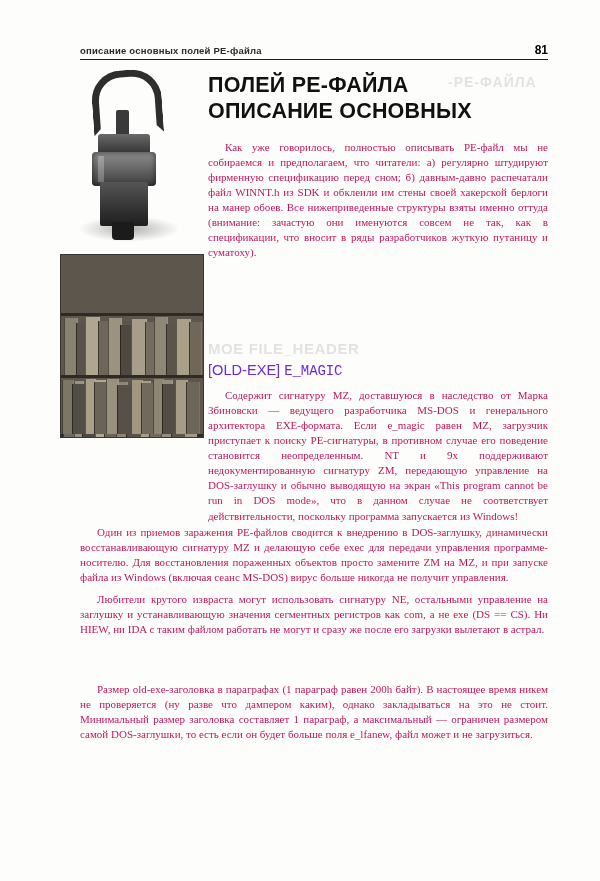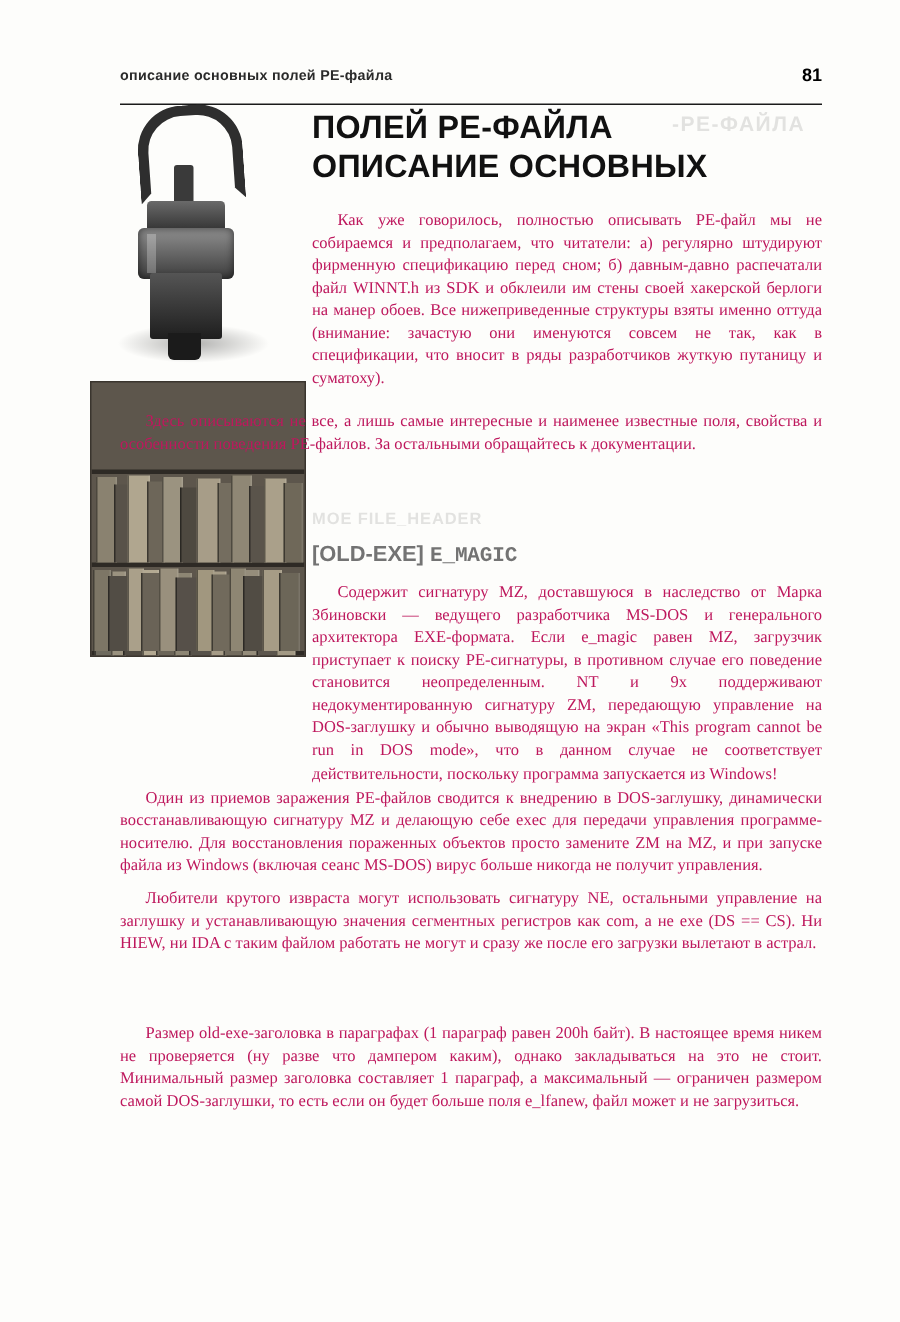--- a/index.html
+++ b/index.html
@@ -14,21 +14,21 @@
     position:relative;
     width:600px;height:881px;
     background:#fdfdfb;
   }
   
   .header{
     position:absolute;
     left:80px;right:52px;top:44px;
     display:flex;align-items:flex-end;justify-content:space-between;
     border-bottom:1.4px solid #1a1a1a;
-    padding-bottom:13px;
+    padding-bottom:3px;
   }
   .header .run{
     font-family:"Liberation Sans", sans-serif;
     font-size:9.5px;
     letter-spacing:.2px;
     color:#2a2a2a;
     font-weight:600;
   }
   .header .pageno{
     font-family:"Liberation Sans", sans-serif;
@@ -135,43 +135,43 @@
     text-indent:17px;
     color:#be185d;
   }
   .mono{
     font-family:"Liberation Mono", monospace;
     font-size:11.2px;
     letter-spacing:-.1px;
   }
   h2.sec{
     font-family:"Liberation Sans", sans-serif;
-    font-weight:bold;
+    font-weight:normal;
     font-size:14.6px;
     margin:0 0 9px 0;
-    color:#737373;
+    color:#6d28d9;
   }
   h2.sec .mono{font-size:14px;}
   
   .ghost{
     position:absolute;
     color:rgba(120,120,120,.20);
     font-family:"Liberation Sans", sans-serif;
     font-weight:bold;
     pointer-events:none;
     user-select:none;
   }
 </style>
 </head>
 <body>
 
 <div class="page">
 
   <div class="ghost" style="left:448px;top:74px;font-size:14px;letter-spacing:1px;">-РЕ-ФАЙЛА</div>
-  <div class="ghost" style="left:208px;top:340px;font-size:11px;letter-spacing:.6px;">МОЕ FILE_HEADER</div>
+  <div class="ghost" style="left:208px;top:340px;font-size:15px;letter-spacing:.6px;">МОЕ FILE_HEADER</div>
 
   <div class="header">
     <div class="run">описание основных полей PE-файла</div>
     <div class="pageno">81</div>
   </div>
 
   <div class="illus">
     <div class="plug">
       <div class="shadow"></div>
       <div class="hook"></div>
@@ -230,23 +230,20 @@
 
   <div class="chapter-title">
     <div>ПОЛЕЙ PE-ФАЙЛА</div>
     <div>ОПИСАНИЕ ОСНОВНЫХ</div>
   </div>
 
   <div class="col-right">
     <p>Как уже говорилось, полностью описывать PE-файл мы не собираемся и предполагаем, что читатели: а) регулярно штудируют фирменную спецификацию перед сном; б) давным-давно распечатали файл WINNT.h из SDK и обклеили им стены своей хакерской берлоги на манер обоев. Все нижеприведенные структуры взяты именно оттуда (внимание: зачастую они именуются совсем не так, как в спецификации, что вносит в ряды разработчиков жуткую путаницу и суматоху).</p>
   </div>
 
-  <div class="col-full" style="top:274px;">
-    <p>Здесь описываются не все, а лишь самые интересные и наименее известные поля, свойства и особенности поведения PE-файлов. За остальными обращайтесь к документации.</p>
-  </div>
 
   <div class="col-right" style="top:362px;">
     <h2 class="sec">
       <span>[OLD-EXE] </span><span class="mono">E_MAGIC</span>
     </h2>
     <p>Содержит сигнатуру MZ, доставшуюся в наследство от Марка Збиновски — ведущего разработчика MS-DOS и генерального архитектора EXE-формата. Если e_magic равен MZ, загрузчик приступает к поиску PE-сигнатуры, в противном случае его поведение становится неопределенным. NT и 9x поддерживают недокументированную сигнатуру ZM, передающую управление на DOS-заглушку и обычно выводящую на экран «This program cannot be run in DOS mode», что в данном случае не соответствует действительности, поскольку программа запускается из Windows!</p>
   </div>
 
   <div class="col-full" style="top:525px;font-family:Liberation Serif, serif;">
     <p>Один из приемов заражения PE-файлов сводится к внедрению в DOS-заглушку, динамически восстанавливающую сигнатуру MZ и делающую себе exec для передачи управления программе-носителю. Для восстановления пораженных объектов просто замените ZM на MZ, и при запуске файла из Windows (включая сеанс MS-DOS) вирус больше никогда не получит управления.</p>

